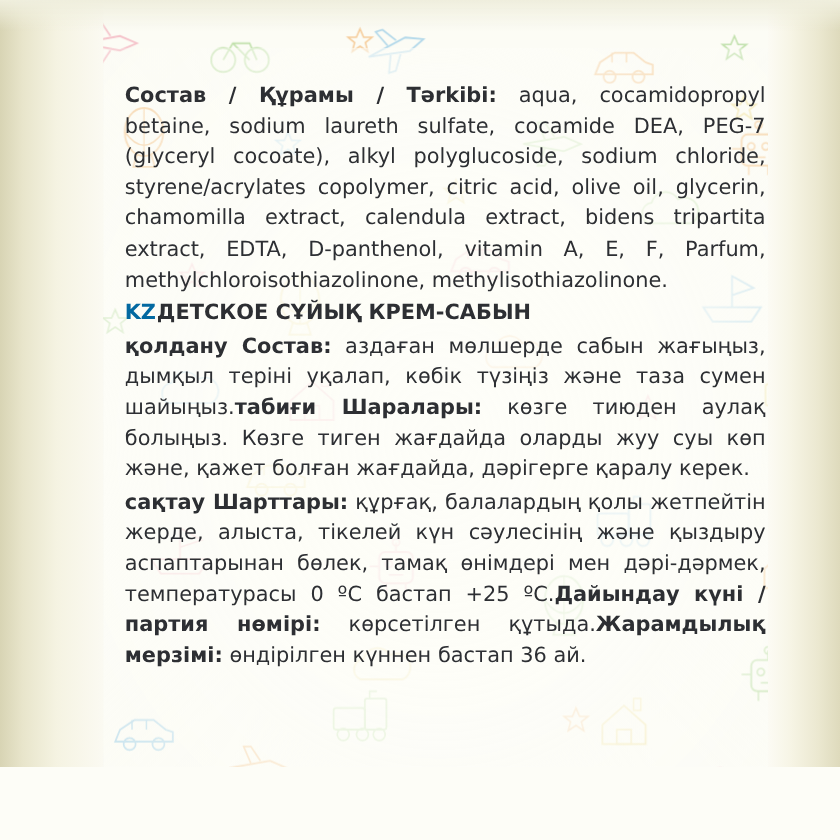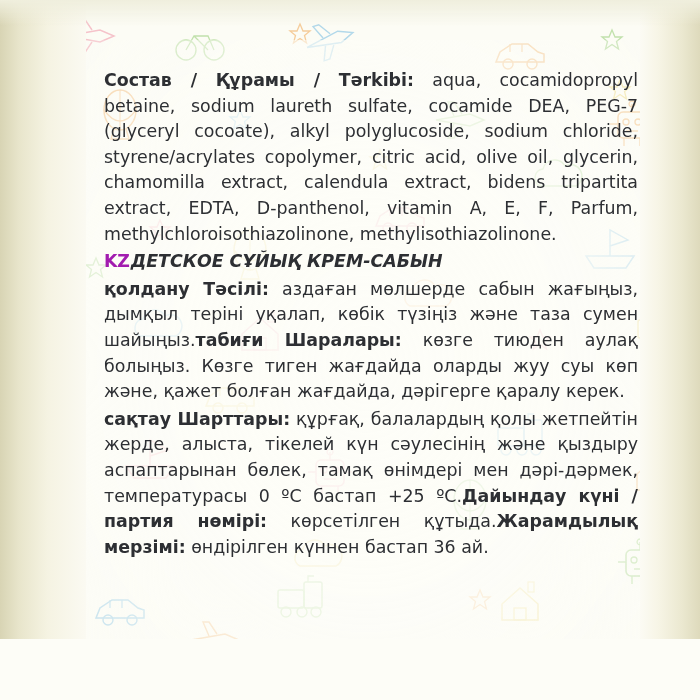--- a/index.html
+++ b/index.html
@@ -81,25 +81,25 @@
     text-align: justify;
     font-family: "DejaVu Sans", sans-serif;
   }
 
   .para {
     margin: 0 0 2px 0;
     text-align: justify;
     text-justify: inter-word;
   }
 
-  b, .bold { font-weight: 700; font-style: italic; }
+  b, .bold { font-weight: 700; }
 
   .kz-badge {
     display: inline-block;
-    color: #a21caf;
+    color: #0369a1;
     font-weight: 700;
     letter-spacing: -0.2px;
     margin-right: 1px;
   }
 
   .sect-title {
     font-weight: 700;
   }
 </style>
 </head>
@@ -248,21 +248,21 @@
     <p class="para">
       <span class="sect-title">Состав / Құрамы / Tərkibi:</span><span> aqua, cocamidopropyl betaine, sodium laureth sulfate, cocamide DEA, PEG-7 (glyceryl cocoate), alkyl polyglucoside, sodium chloride, styrene/acrylates copolymer, citric acid, olive oil, glycerin, chamomilla extract, calendula extract, bidens tripartita extract, EDTA, D-panthenol, vitamin A, E, F, Parfum, methylchloroisothiazolinone, methylisothiazolinone.</span>
     </p>
 
     <p class="para">
       <span class="kz-badge">KZ</span><span class="bold">ДЕТСКОЕ СҰЙЫҚ КРЕМ-САБЫН</span>
     </p>
 
 
     <p class="para">
-      <span class="sect-title">қолдану Тәсілі:</span><span> аздаған мөлшерде сабын жағыңыз, дымқыл теріні уқалап, көбік түзіңіз және таза сумен шайыңыз.</span><span class="sect-title">табиғи Шаралары:</span><span> көзге тиюден аулақ болыңыз. Көзге тиген жағдайда оларды жуу суы көп және, қажет болған жағдайда, дәрігерге қаралу керек.</span>
+      <span class="sect-title">қолдану Состав:</span><span> аздаған мөлшерде сабын жағыңыз, дымқыл теріні уқалап, көбік түзіңіз және таза сумен шайыңыз.</span><span class="sect-title">табиғи Шаралары:</span><span> көзге тиюден аулақ болыңыз. Көзге тиген жағдайда оларды жуу суы көп және, қажет болған жағдайда, дәрігерге қаралу керек.</span>
     </p>
 
     <p class="para">
       <span class="sect-title">сақтау Шарттары:</span><span> құрғақ, балалардың қолы жетпейтін жерде, алыста, тікелей күн сәулесінің және қыздыру аспаптарынан бөлек, тамақ өнімдері мен дәрі-дәрмек, температурасы 0 ºC бастап +25 ºC.</span><span class="sect-title">Дайындау күні / партия нөмірі:</span><span> көрсетілген құтыда.</span><span class="sect-title">Жарамдылық мерзімі:</span><span> өндірілген күннен бастап 36 ай.</span>
     </p>
 
   </div>
 
   <div class="edge-left"></div>
   <div class="edge-right"></div>

